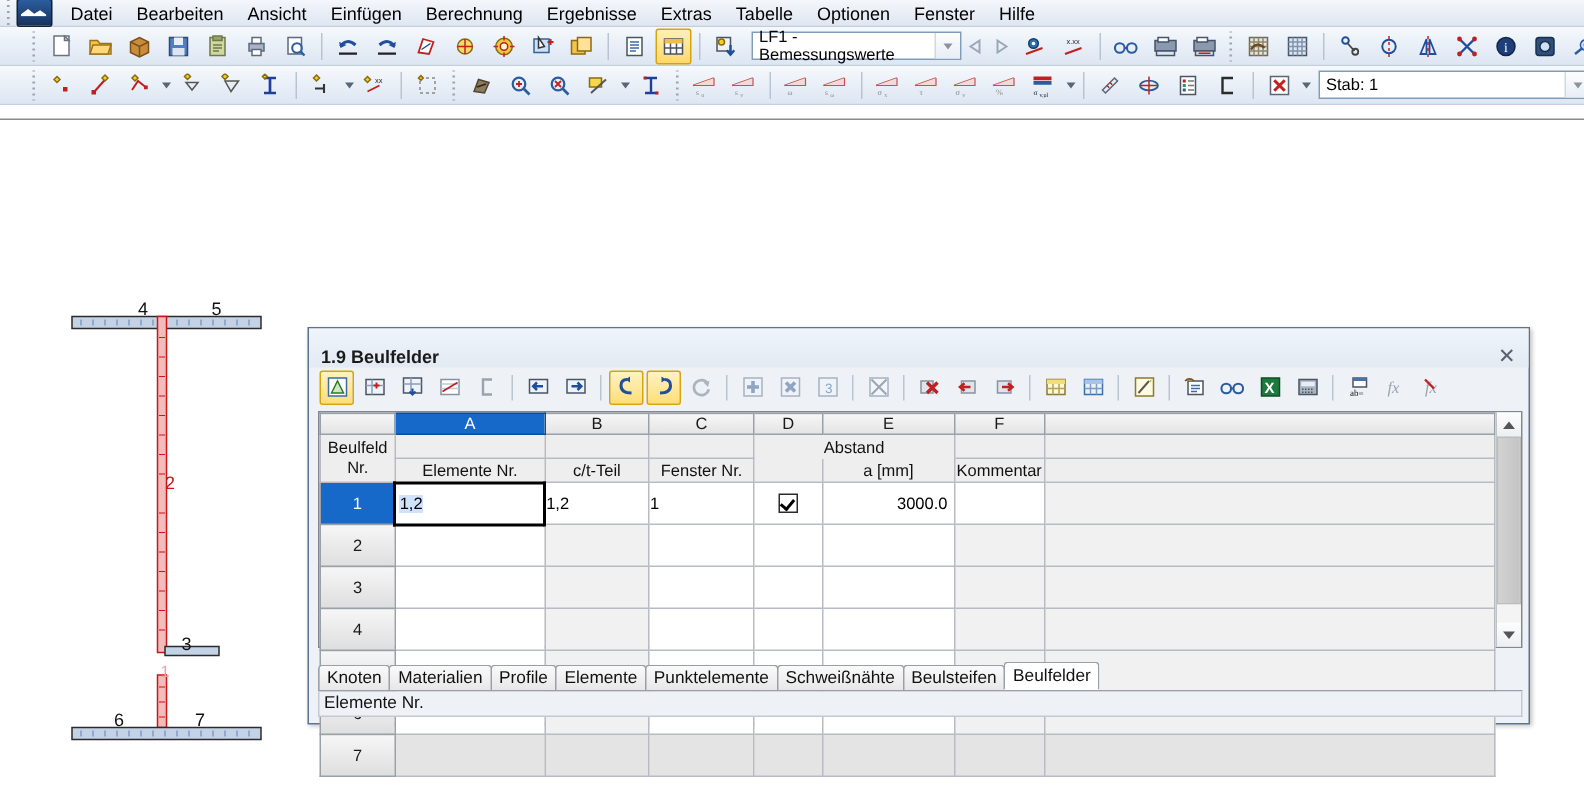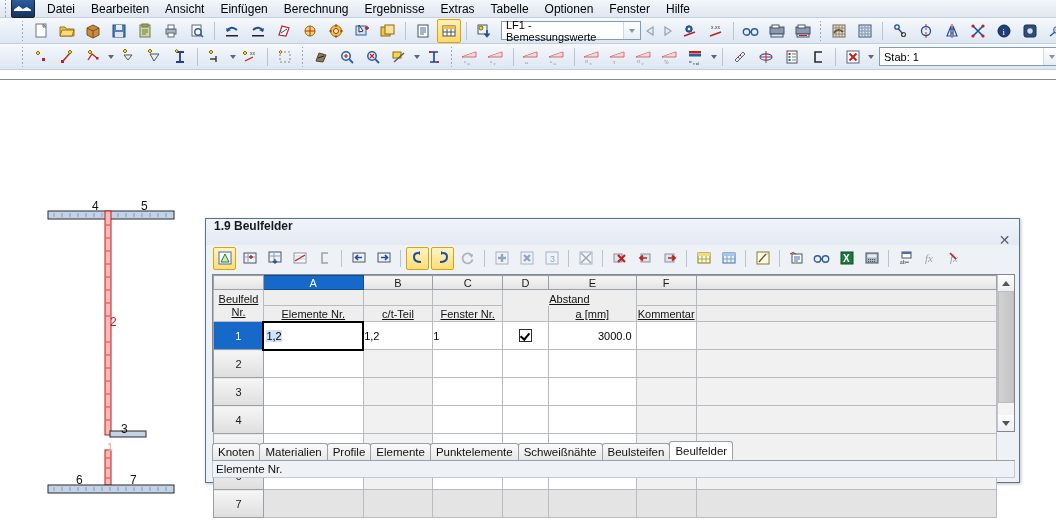--- a/index.html
+++ b/index.html
@@ -160,25 +160,24 @@
     position: absolute;
     left: 205px; top: 138px;
     width: 815px; height: 265px;
     background: #eef2f7;
     border: 1px solid #5c7390;
     box-shadow: 1px 1px 3px rgba(0,0,0,.25);
     box-sizing: border-box;
   }
   .dlg-title {
     height: 26px;
-    display: flex; align-items: flex-start;
+    display: flex; align-items: flex-end;
     padding: 0 6px 0 8px;
     background: linear-gradient(to bottom,#eff4fa,#e3eaf3);
     box-sizing: border-box;
-    flex-direction: column;
   }
   .dlg-title-text { font-size: 12px; font-weight: bold; color:#1a1a1a; }
   .dlg-close {
     margin-left: auto;
     width: 17px; height: 17px;
     display:flex;align-items:center;justify-content:center;
     color:#5a6270; font-size: 14px; line-height: 1;
     font-family:"Liberation Sans",sans-serif;
   }
 
@@ -237,21 +236,20 @@
     border-color:#0e4d96 !important;
   }
   .hdrcell {
     background: #eeeeee;
     text-align: center;
     vertical-align: bottom;
     padding-bottom: 2px;
     color: #111;
     line-height: 13px;
     border: 1px solid #b8bcc2 !important;
-    text-decoration: underline;
   }
   .hdrcell.two { vertical-align: middle; }
   .rowhdr {
     height: 16px;
     background: linear-gradient(to bottom,#f6f6f6,#dedede);
     text-align: center;
     color: #1a1a1a;
     border: 1px solid #9aa0a8 !important;
   }
   .rowhdr.sel { background:#1669c8; color:#fff; }

